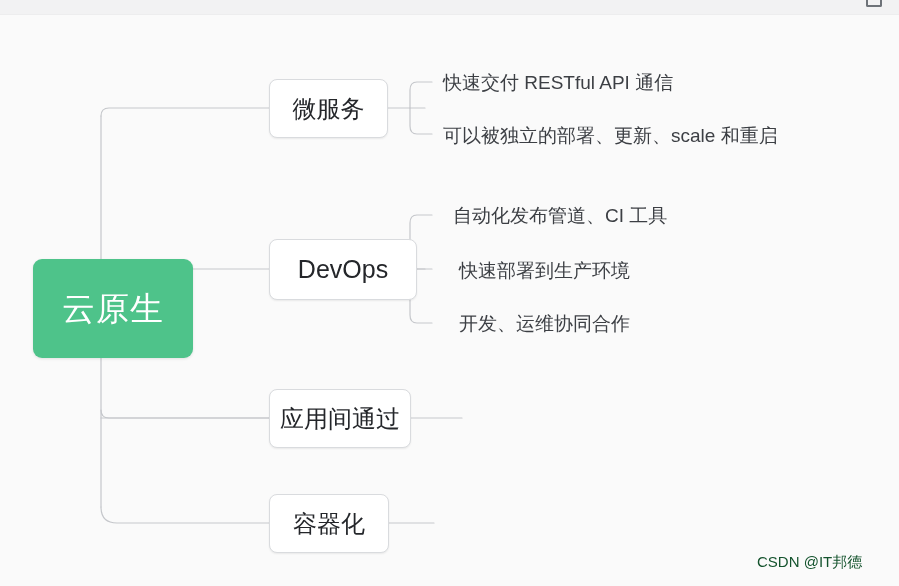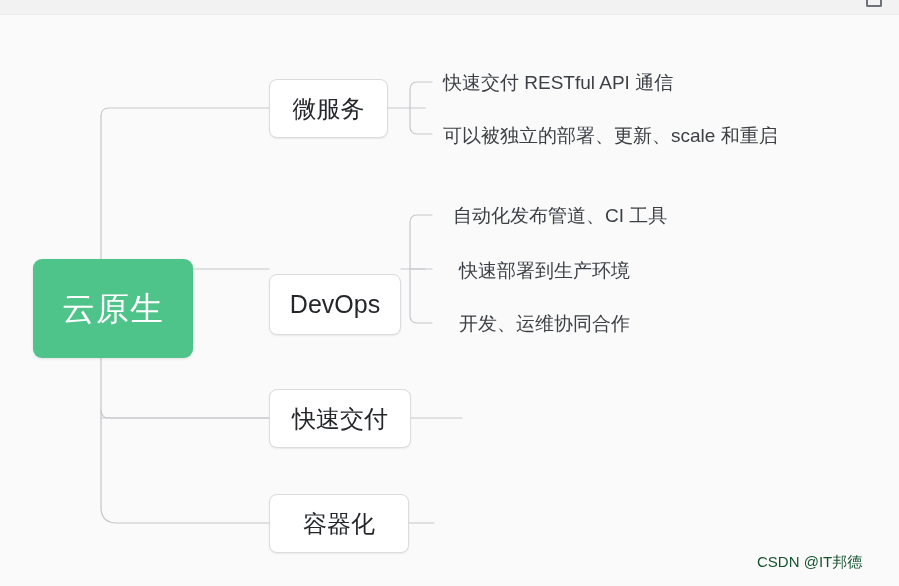--- a/index.html
+++ b/index.html
@@ -150,29 +150,29 @@
   </svg>
 
   <div class="root-node">
     <span class="root-label">云原生</span>
   </div>
 
   <div class="branch-node" style="left:269px; top:79px; width:119px; height:59px;">
     <span class="branch-label">微服务</span>
   </div>
 
-  <div class="branch-node" style="left:269px; top:239px; width:132px; height:61px;margin-top:35px;">
+  <div class="branch-node" style="left:269px; top:239px; width:148px; height:61px;">
     <span class="branch-label latin">DevOps</span>
   </div>
 
   <div class="branch-node" style="left:269px; top:389px; width:142px; height:59px;">
-    <span class="branch-label">快速交付</span>
+    <span class="branch-label">应用间通过</span>
   </div>
 
-  <div class="branch-node" style="left:269px; top:494px; width:140px; height:59px;">
+  <div class="branch-node" style="left:269px; top:494px; width:120px; height:59px;">
     <span class="branch-label">容器化</span>
   </div>
 
   <div class="leaf-text" style="left:443px; top:73px;">快速交付 RESTful API 通信</div>
   <div class="leaf-text" style="left:443px; top:126px;">可以被独立的部署、更新、scale 和重启</div>
 
   <div class="leaf-text" style="left:441px; top:206px;margin-left:12px;">自动化发布管道、CI 工具</div>
   <div class="leaf-text" style="left:459px; top:261px;">快速部署到生产环境</div>
   <div class="leaf-text" style="left:459px; top:314px;">开发、运维协同合作</div>
 

